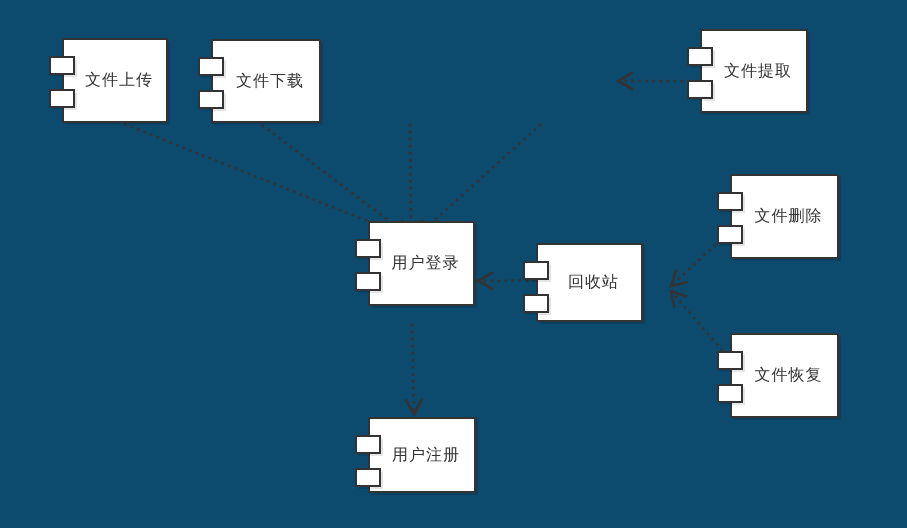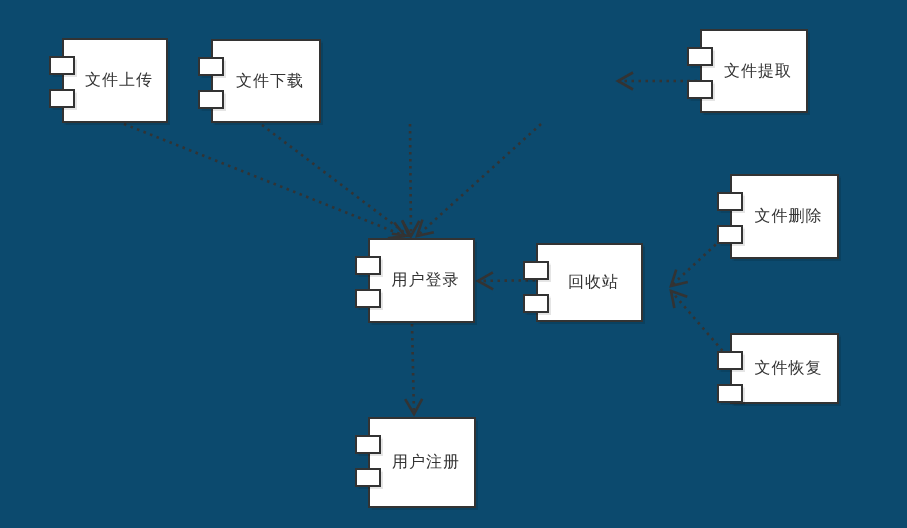--- a/index.html
+++ b/index.html
@@ -81,43 +81,43 @@
   </div>
 
 
 
   <div class="component" style="left:700px;top:29px;width:108px;height:84px">
     <span class="port p1"></span>
     <span class="port p2"></span>
     <span class="comp-label">文件提取</span>
   </div>
 
-  <div class="component" style="left:368px;top:238px;width:107px;height:85px">
+  <div class="component" style="left:368px;top:221px;width:107px;height:85px">
     <span class="port p1"></span>
     <span class="port p2"></span>
     <span class="comp-label">用户登录</span>
   </div>
 
   <div class="component" style="left:536px;top:243px;width:107px;height:79px">
     <span class="port p1"></span>
     <span class="port p2"></span>
     <span class="comp-label">回收站</span>
   </div>
 
   <div class="component" style="left:730px;top:174px;width:109px;height:85px">
     <span class="port p1"></span>
     <span class="port p2"></span>
     <span class="comp-label">文件删除</span>
   </div>
 
-  <div class="component" style="left:730px;top:333px;width:109px;height:71px">
+  <div class="component" style="left:730px;top:333px;width:109px;height:85px">
     <span class="port p1"></span>
     <span class="port p2"></span>
     <span class="comp-label">文件恢复</span>
   </div>
 
-  <div class="component" style="left:368px;top:417px;width:108px;height:91px">
+  <div class="component" style="left:368px;top:417px;width:108px;height:76px">
     <span class="port p1"></span>
     <span class="port p2"></span>
     <span class="comp-label">用户注册</span>
   </div>
 
 </div>
 
 </body></html>

